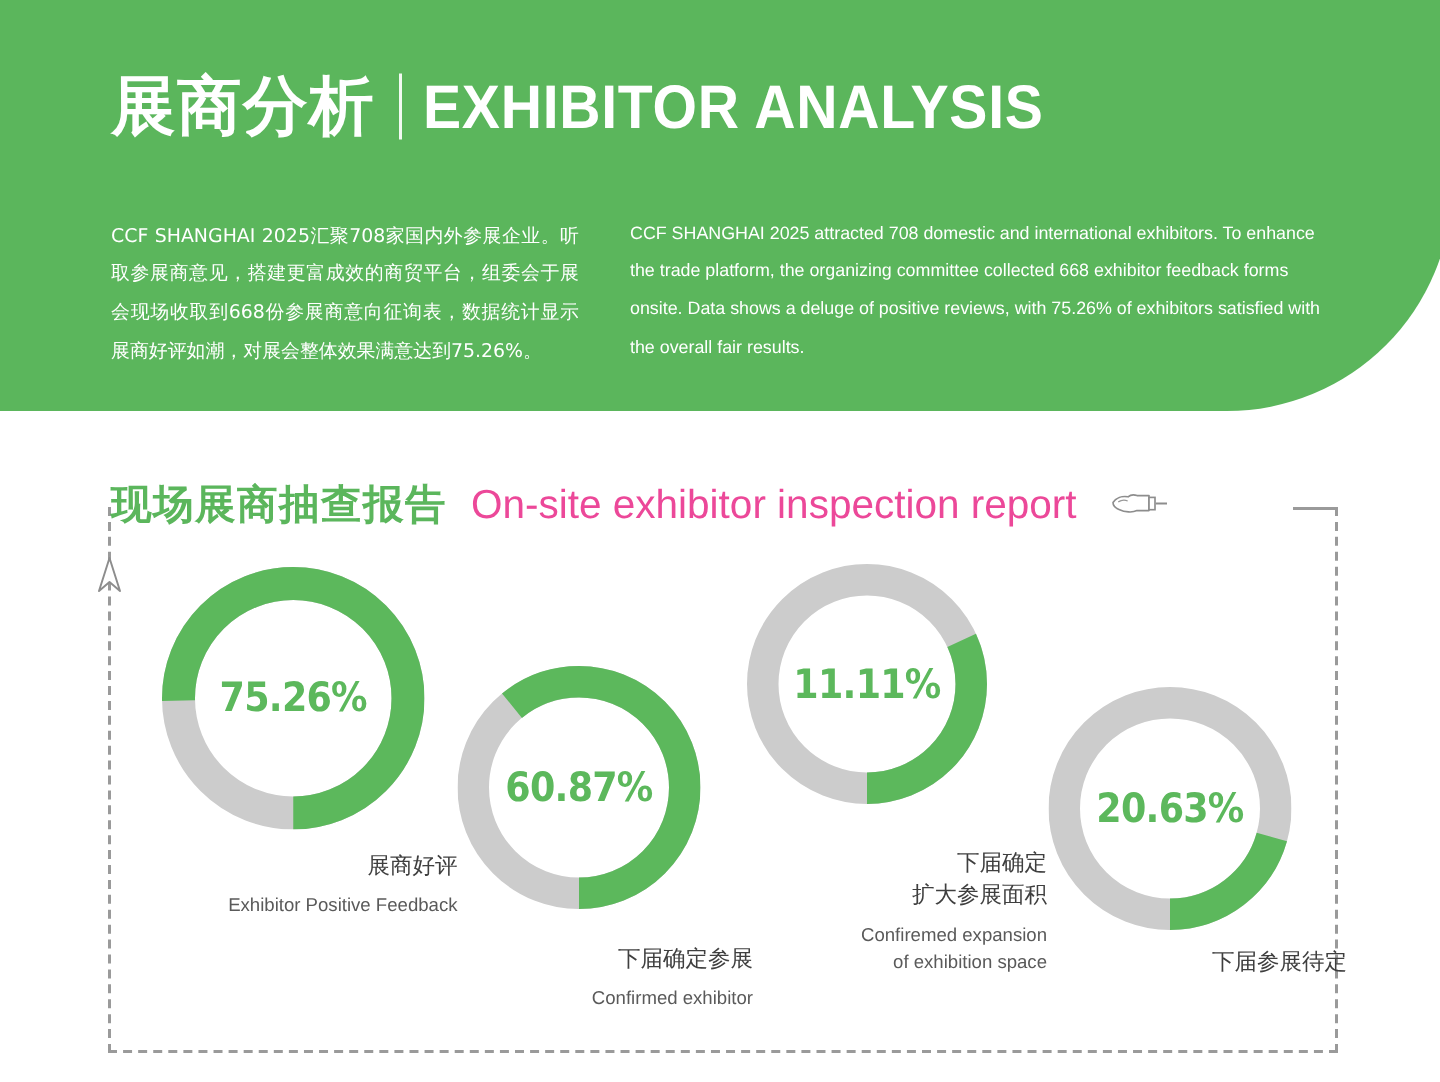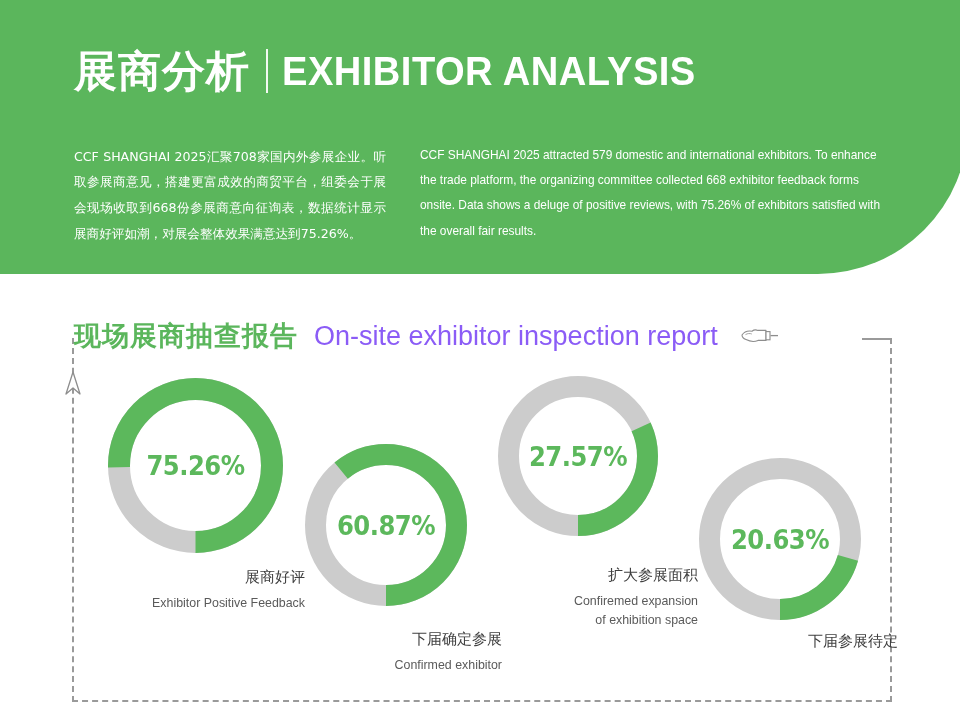--- a/index.html
+++ b/index.html
@@ -135,21 +135,21 @@
   }
   .sec-cn {
     font-size: 27px;
     font-weight: bold;
     color: #5bb65c;
     letter-spacing: 1px;
     font-family: "DejaVu Sans", "Liberation Sans", sans-serif;
   }
   .sec-en {
     font-size: 27px;
-    color: #8b5cf6;
+    color: #ec4899;
     margin-left: 16px;
     letter-spacing: 0px;
     font-weight: normal;
   }
   .hand-icon {
     margin-left: 20px;
     width: 42px;
     height: 22px;
     display: inline-block;
   }
@@ -211,21 +211,21 @@
 <div class="header-band">
 
   <div class="title-row">
     <span class="title-cn">展商分析</span>
     <span class="title-divider"></span>
     <span class="title-en">EXHIBITOR ANALYSIS</span>
   </div>
 
   <div class="paragraphs">
     <p class="para para-cn">CCF SHANGHAI 2025汇聚708家国内外参展企业。听取参展商意见，搭建更富成效的商贸平台，组委会于展会现场收取到668份参展商意向征询表，数据统计显示展商好评如潮，对展会整体效果满意达到75.26%。</p>
-    <p class="para para-en">CCF SHANGHAI 2025 attracted 579 domestic and international exhibitors. To enhance the trade platform, the organizing committee collected 668 exhibitor feedback forms onsite. Data shows a deluge of positive reviews, with 75.26% of exhibitors satisfied with the overall fair results.</p>
+    <p class="para para-en">CCF SHANGHAI 2025 attracted 708 domestic and international exhibitors. To enhance the trade platform, the organizing committee collected 668 exhibitor feedback forms onsite. Data shows a deluge of positive reviews, with 75.26% of exhibitors satisfied with the overall fair results.</p>
   </div>
 
 </div>
 
 <div class="lower">
 
   <div class="dash-frame"></div>
   <div class="dash-top-right-stub"></div>
 
   <svg class="cursor-arrow" viewBox="0 0 18 26">
@@ -265,23 +265,24 @@
   <div class="donut-labels" id="donut-2-labels">
     <div class="lbl-cn">下届确定参展</div>
     <div class="lbl-en">Confirmed exhibitor</div>
   </div>
 
   <div class="donut" id="donut-3">
     <svg width="160" height="160" viewBox="0 0 160 160">
       <circle cx="80" cy="80" r="69.5" fill="none" stroke="#cccccc" stroke-width="21"></circle>
       <circle cx="80" cy="80" r="69.5" fill="none" stroke="#5cb85c" stroke-width="21" transform="rotate(-90 80 80) scale(-1,1) translate(-160,0)" stroke-dasharray="139.08301916340054 297.5983596855807" stroke-dashoffset="0"></circle>
     </svg>
-    <div class="donut-value">27.57%</div>
+    <div class="donut-value">11.11%</div>
   </div>
   <div class="donut-labels" id="donut-3-labels">
+    <div class="lbl-cn">下届确定</div>
     <div class="lbl-cn">扩大参展面积</div>
     <div class="lbl-en">Confiremed expansion</div>
     <div class="lbl-en" style="margin-top:0">of exhibition space</div>
   </div>
 
   <div class="donut" id="donut-4">
     <svg width="162" height="162" viewBox="0 0 162 162">
       <circle cx="81" cy="81" r="70.5" fill="none" stroke="#cccccc" stroke-width="21"></circle>
       <circle cx="81" cy="81" r="70.5" fill="none" stroke="#5cb85c" stroke-width="21" transform="rotate(-90 81 81) scale(-1,1) translate(-162,0)" stroke-dasharray="91.38358958541596 351.58097457074484" stroke-dashoffset="0"></circle>
     </svg>

